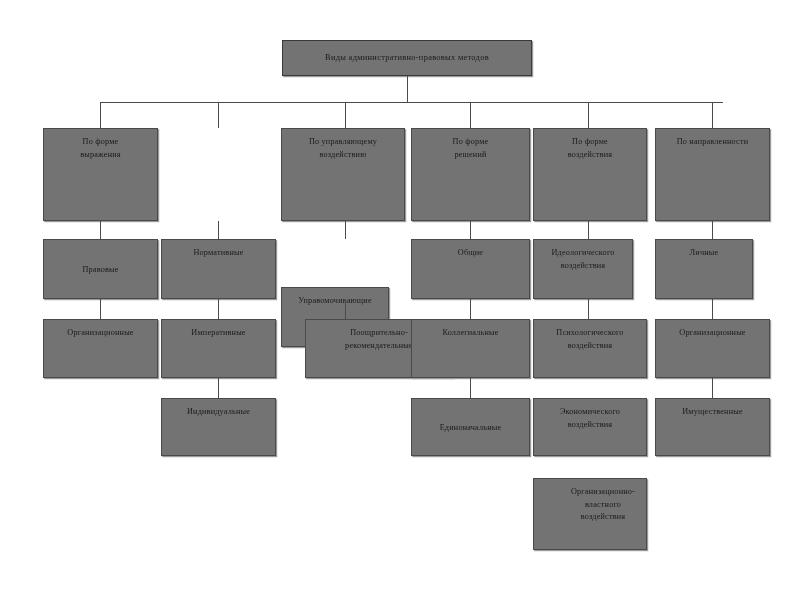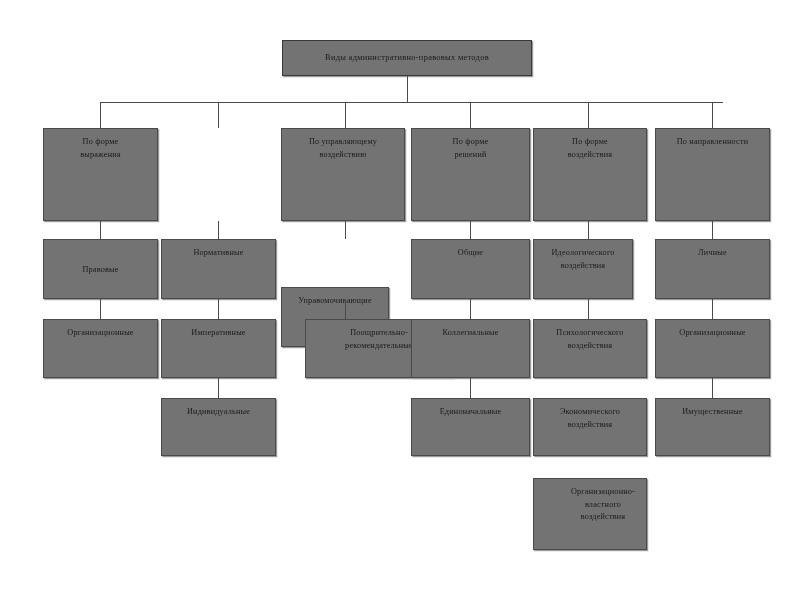--- a/index.html
+++ b/index.html
@@ -122,21 +122,21 @@
   </div>
   <div class="conn v" style="left:470px; top:221px; height:18px;"></div>
   <div class="node topal" style="left:411px; top:239px; width:119px; height:60px;">
     <span class="txt">Общие</span>
   </div>
   <div class="conn v" style="left:470px; top:299px; height:20px;"></div>
   <div class="node topal" style="left:411px; top:319px; width:119px; height:59px;">
     <span class="txt">Коллегиальные</span>
   </div>
   <div class="conn v" style="left:470px; top:378px; height:20px;"></div>
-  <div class="node topal" style="left:411px; top:398px; width:119px; height:58px;">
+  <div class="node topal" style="left:411px; top:398px; width:119px; height:58px;align-items:center;">
     <span class="txt">Единоначальные</span>
   </div>
 
   <div class="node topal" style="left:533px; top:128px; width:114px; height:93px;">
     <span class="txt">По форме
 воздействия</span>
   </div>
   <div class="conn v" style="left:588px; top:221px; height:18px;"></div>
   <div class="node topal" style="left:533px; top:239px; width:100px; height:60px;">
     <span class="txt">Идеологического
@@ -154,21 +154,21 @@
   <div class="node topal" style="left:533px; top:478px; width:114px; height:72px;padding-left:30px;">
     <span class="txt">Организационно-
 властного
 воздействия</span>
   </div>
 
   <div class="node topal" style="left:655px; top:128px; width:115px; height:93px;">
     <span class="txt">По направленности</span>
   </div>
   <div class="conn v" style="left:712px; top:221px; height:18px;"></div>
-  <div class="node topal" style="left:655px; top:239px; width:115px; height:60px;">
+  <div class="node topal" style="left:655px; top:239px; width:98px; height:60px;">
     <span class="txt">Личные</span>
   </div>
   <div class="conn v" style="left:712px; top:299px; height:20px;"></div>
   <div class="node topal" style="left:655px; top:319px; width:115px; height:59px;">
     <span class="txt">Организационные</span>
   </div>
   <div class="conn v" style="left:712px; top:378px; height:20px;"></div>
   <div class="node topal" style="left:655px; top:398px; width:115px; height:58px;">
     <span class="txt">Имущественные</span>
   </div>

